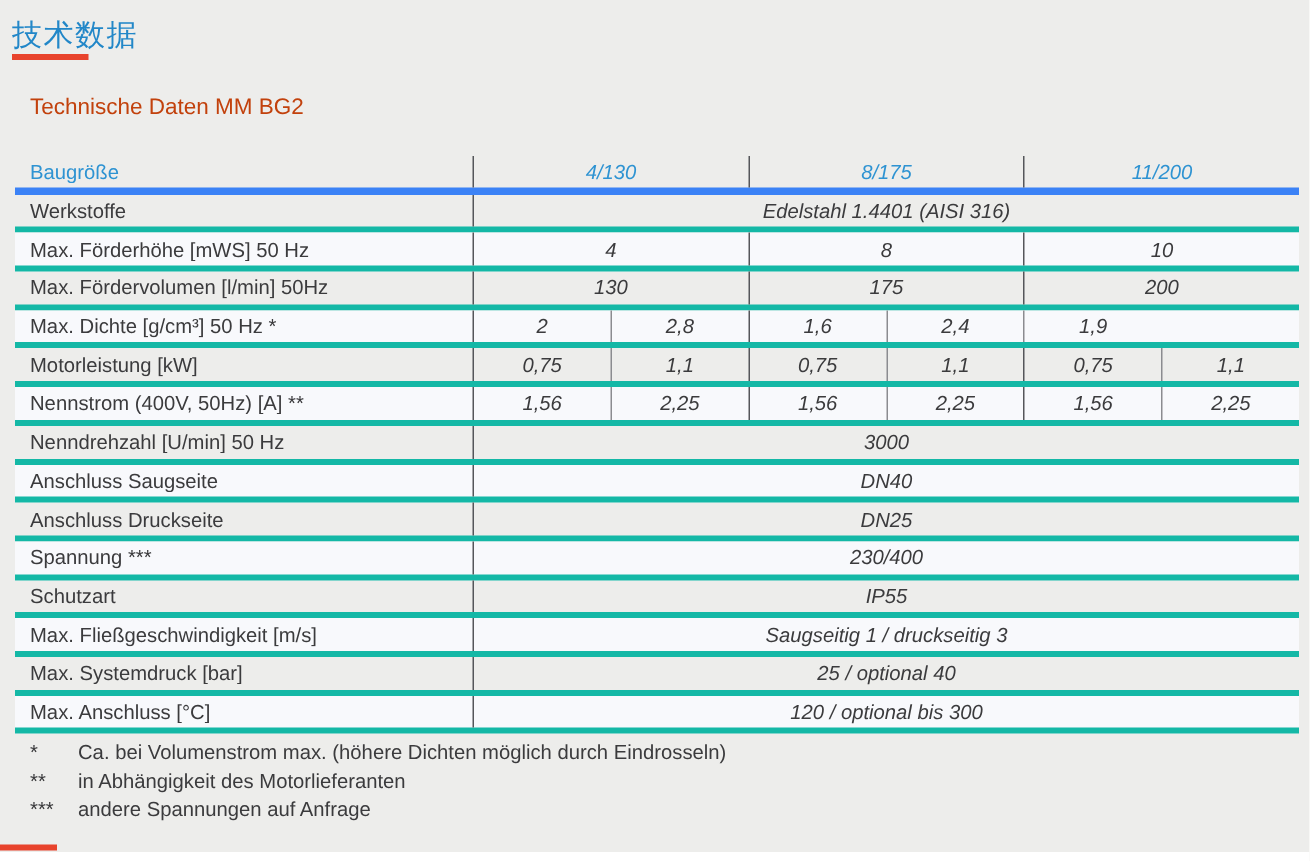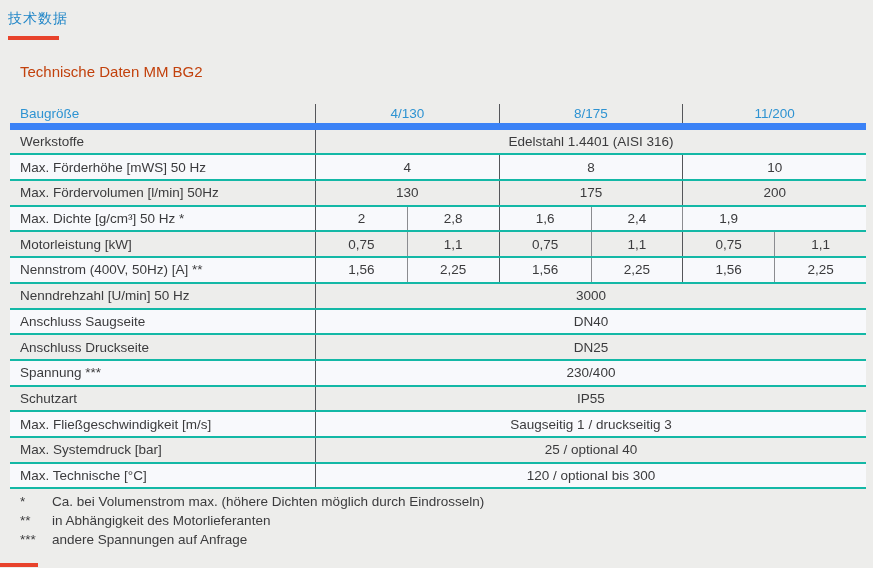--- a/index.html
+++ b/index.html
@@ -1,36 +1,36 @@
 <!DOCTYPE html>
 <html><head>
 <meta charset="utf-8">
 <style>
   * { margin: 0; padding: 0; box-sizing: border-box; }
   html, body { width: 873px; height: 574px; background: #ffffff; overflow: hidden; }
   body { font-family: "Liberation Sans", sans-serif; color: #3b3b3d; position: relative; }
 
   .panel { position: absolute; top: 0; left: 0; width: 873px; height: 568px; background: #EDEDEB; }
 
-  .section-title { position: absolute; top: 10px; left: 8px; font-size: 14px; color: #2287C8; letter-spacing: 1px; }
+  .section-title { position: absolute; top: 10px; left: 8px; font-size: 20px; color: #2287C8; letter-spacing: 1px; }
   .section-underline { position: absolute; top: 36px; left: 8px; width: 51px; height: 4px; background: #E8432C; }
 
   .table-title { position: absolute; top: 63px; left: 20px; font-size: 15px; color: #c2410c; }
 
   .tech-table { position: absolute; top: 104px; left: 10px; width: 856px; font-size: 13.5px; }
-  .row { display: grid; grid-template-columns: 305px repeat(6, 1fr); height: 25.7px; align-items: center; border-bottom: 2px solid #14b8a6; }
+  .row { display: grid; grid-template-columns: 305px repeat(6, 1fr); height: 25.7px; align-items: center; border-bottom: 4px solid #14b8a6; }
   .row.shaded-light { background: #F8F9FC; }
   .row.shaded-dark  { background: transparent; }
   .row-label { padding-left: 10px; text-align: left; white-space: nowrap; overflow: hidden; }
-  .cell { text-align: right; height: 100%; display: flex; align-items: center; justify-content: center; }
+  .cell { text-align: right; height: 100%; display: flex; align-items: center; justify-content: center; font-style: italic; }
   .span2 { grid-column: span 2; }
   .span6 { grid-column: span 6; }
   .vmaj { border-left: 1px solid #55565A; }
   .vsub { border-left: 1px solid #8B8C90; }
-  .header-row { border-bottom: 7px solid #3b82f6; }
+  .header-row { border-bottom: 5px solid #3b82f6; }
   .header-row .row-label, .header-row .cell { color: #2E93D2; }
 
   .footnotes { position: absolute; top: 492px; left: 20px; font-size: 13.5px; color: #3b3b3d; }
   .footnote { display: flex; height: 19px; align-items: center; }
   .footnote-marker { width: 32px; }
   .next-section-underline { position: absolute; top: 563px; left: 0; width: 38px; height: 4px; background: #E8432C; }
 </style>
 </head>
 <body>
 
@@ -127,21 +127,21 @@
       <div class="row-label">Max. Fließgeschwindigkeit [m/s]</div>
       <div class="cell span6 vmaj">Saugseitig 1 / druckseitig 3</div>
     </div>
 
     <div class="row shaded-dark">
       <div class="row-label">Max. Systemdruck [bar]</div>
       <div class="cell span6 vmaj">25 / optional 40</div>
     </div>
 
     <div class="row shaded-light">
-      <div class="row-label">Max. Technische [°C]</div>
+      <div class="row-label">Max. Anschluss [°C]</div>
       <div class="cell span6 vmaj">120 / optional bis 300</div>
     </div>
 
   </div>
 
   <div class="footnotes">
     <div class="footnote">
       <span class="footnote-marker">*</span>
       <span class="footnote-text">Ca. bei Volumenstrom max. (höhere Dichten möglich durch Eindrosseln)</span>
     </div>

